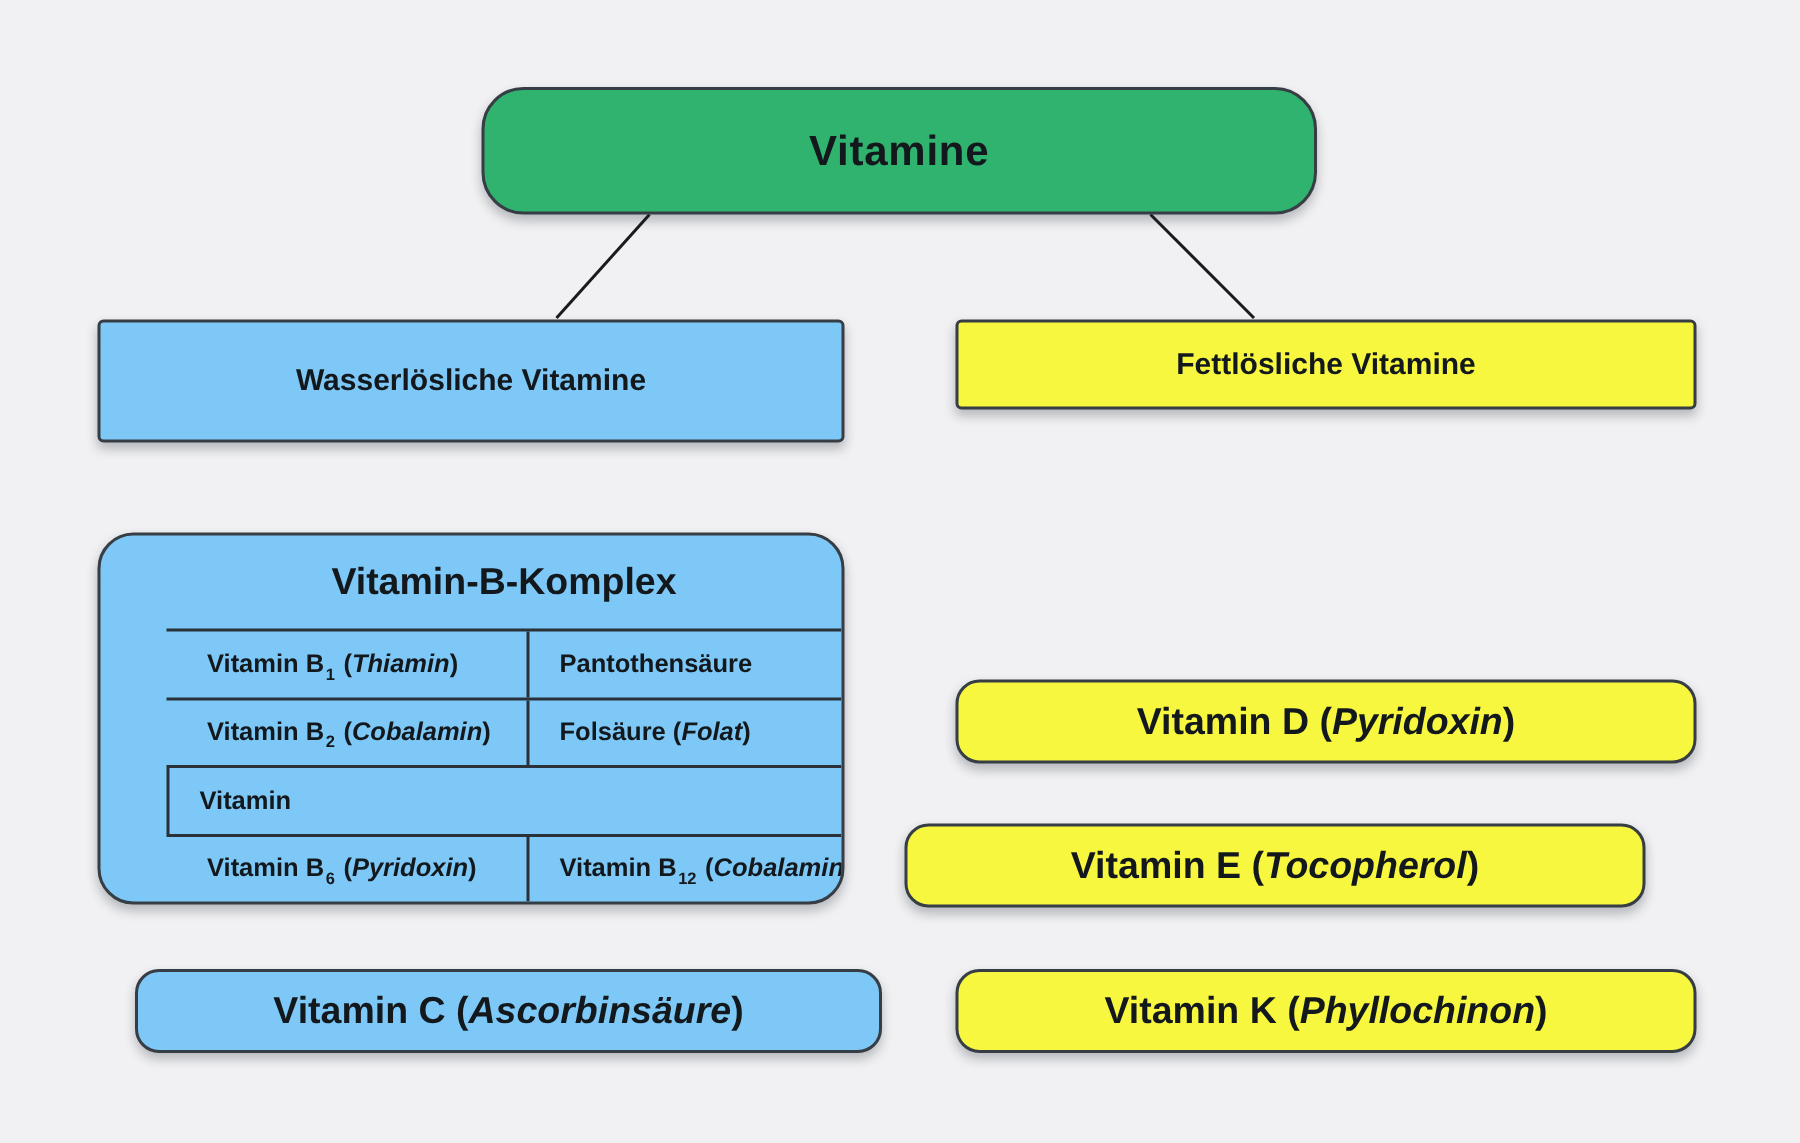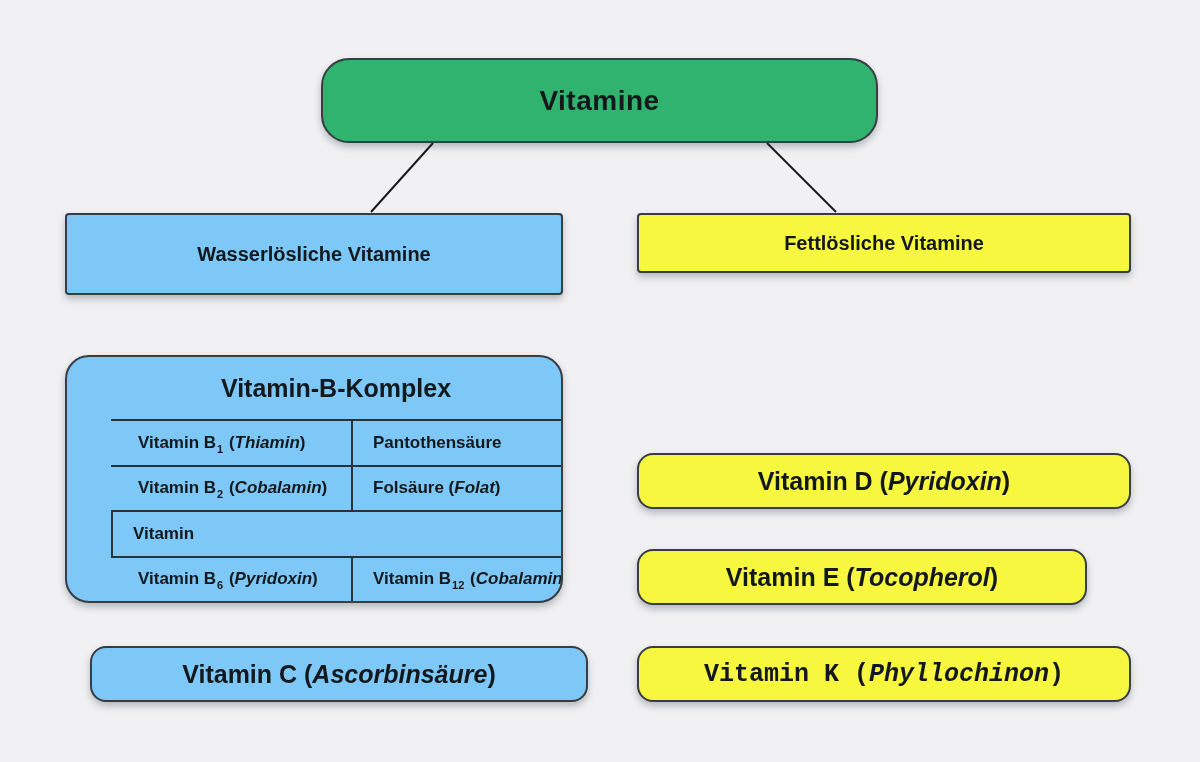--- a/index.html
+++ b/index.html
@@ -40,22 +40,22 @@
   .t-cell{
     display:flex;align-items:center;padding-left:27px;padding-right:6px;
     font-size:17px;font-weight:700;white-space:nowrap;
   }
   .t-cell.c0{flex:0 0 240px;}
   .t-cell.c1{flex:1;border-left:2px solid var(--divider);padding-left:20px;}
   .pill{font-size:25px;font-weight:700;border-radius:16px;white-space:nowrap;}
   .pill-vc{left:65px;top:646px;width:498px;height:56px;background:var(--blue);margin-left:25px;}
   .pill-a{left:637px;top:356px;width:494px;height:56px;background:var(--yellow);}
   .pill-d{left:637px;top:453px;width:494px;height:56px;background:var(--yellow);}
-  .pill-e{left:637px;top:549px;width:450px;height:56px;background:var(--yellow);}
-  .pill-k{left:637px;top:646px;width:494px;height:56px;background:var(--yellow);font-family:Liberation Mono, monospace;}
+  .pill-e{left:603px;top:549px;width:494px;height:56px;background:var(--yellow);}
+  .pill-k{left:637px;top:646px;width:494px;height:56px;background:var(--yellow);}
   .it{font-style:italic;}
   .sub{font-size:11px;position:relative;top:5px;margin:0 1px 0 1px;}
 </style>
 </head>
 <body>
 
 <div class="stage">
 
   <svg class="connectors" viewBox="0 0 1200 762">
     <line class="conn" x1="433" y1="143" x2="371" y2="212"></line>

